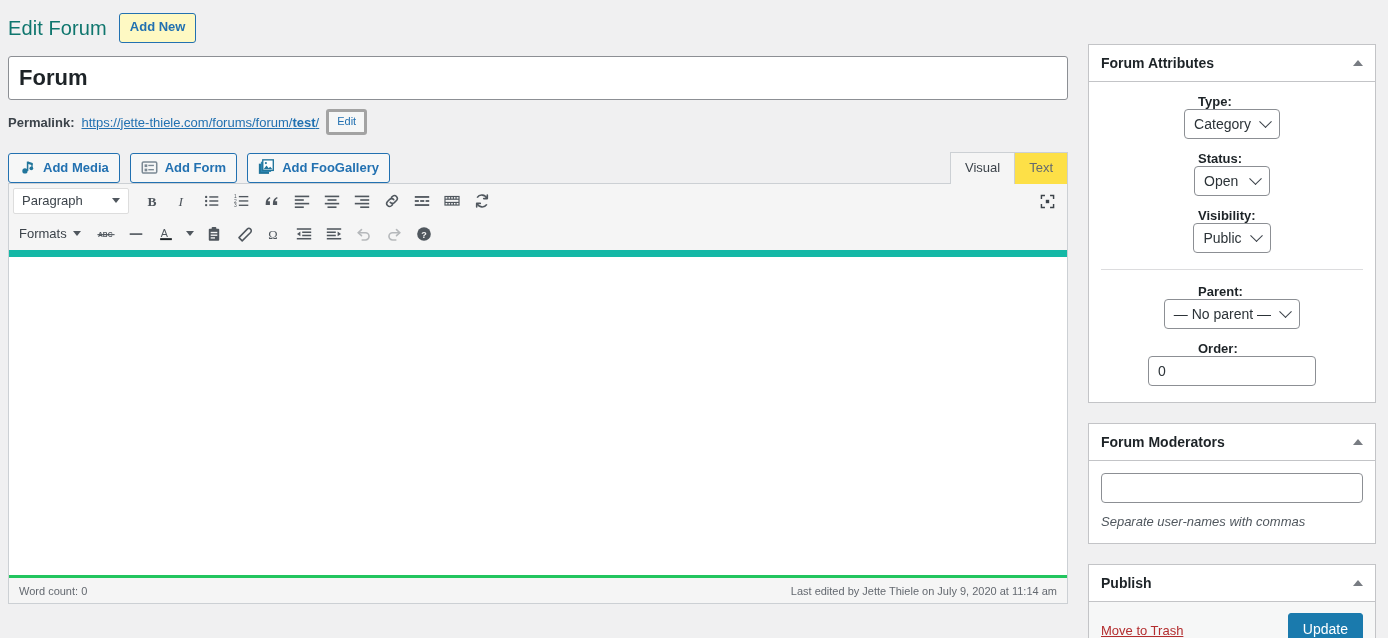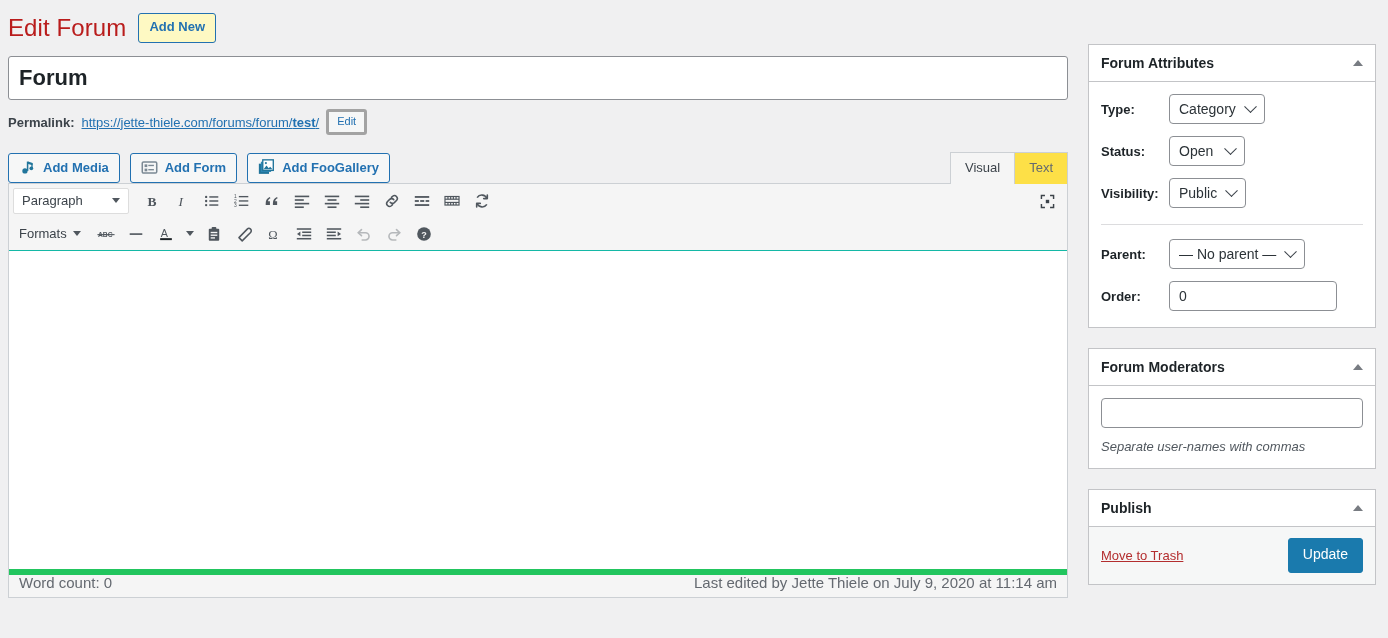--- a/index.html
+++ b/index.html
@@ -12,21 +12,21 @@
     overflow: hidden;
   }
   .page { position: relative; width: 1388px; height: 638px; }
 
   
   .page-head {
     display: flex; align-items: center; gap: 12px;
     padding: 10px 0 0 8px; height: 46px;
   }
   .page-title {
-    font-size: 24px; font-weight: 400; color: #b91c1c;
+    font-size: 20px; font-weight: 400; color: #0f766e;
     line-height: 1.3; letter-spacing: .1px;
   }
   .add-new-btn {
     font-size: 13px; font-weight: 700; color: #2271b1;
     background: #fef9c3; border: 1px solid #2271b1;
     border-radius: 3px; padding: 4px 10px 5px; line-height: 1.4;
     cursor: pointer;
   }
 
   
@@ -87,21 +87,21 @@
     background: #f5f5f5; color: #3c434a;
     border-color: #ccd0d4;
   }
 
   
   .editor-wrap {
     margin-top: 0; border: 1px solid #ccd0d4;
     background: #fff; width: 1060px;
   }
   .tmce-toolbar {
-    background: #f5f5f5; border-bottom: 1px solid #14b8a6;
+    background: #f5f5f5; border-bottom: 7px solid #14b8a6;
     padding: 0;
   }
   .tb-row {
     display: flex; align-items: center; gap: 0;
     padding: 3px 4px; min-height: 33px; position: relative;
   }
   .tb-row.row1 { border-bottom: none; }
   .tb-btn {
     width: 30px; height: 27px; display: inline-flex;
     align-items: center; justify-content: center;
@@ -129,23 +129,23 @@
   }
   .fullscreen-btn {
     position: absolute; right: 6px; top: 4px;
     width: 28px; height: 26px; display: flex;
     align-items: center; justify-content: center; cursor: pointer;
   }
   .edit-area {
     height: 318px; background: #fff; cursor: text;
   }
   .status-bar {
-    border-top: 6px solid #22c55e; background: #f5f5f5;
-    display: flex; align-items: flex-end; justify-content: space-between;
-    padding: 6px 10px; font-size: 15px; color: #646970;
+    border-top: 3px solid #22c55e; background: #f5f5f5;
+    display: flex; align-items: center; justify-content: space-between;
+    padding: 6px 10px; font-size: 11px; color: #646970;
     height: 28px;
   }
 
   
   .sidebar {
     position: absolute; left: 1088px; top: 44px; width: 288px;
   }
   .postbox {
     background: #fff; border: 1px solid #c3c4c7;
     margin-bottom: 20px;
@@ -158,21 +158,21 @@
     font-size: 14px; font-weight: 700; color: #1d2327;
   }
   .toggle-tri {
     width: 0; height: 0; border-left: 5px solid transparent;
     border-right: 5px solid transparent; border-bottom: 6px solid #787c82;
     cursor: pointer;
   }
   .pb-body { padding: 12px 12px 14px; }
 
   .attr-row {
-    display: flex; align-items: center; margin-bottom: 12px;
+    display: flex; align-items: center; margin-bottom: 12px; flex-direction: column;
   }
   .attr-label {
     font-size: 13px; font-weight: 700; color: #1d2327;
     width: 68px; flex: none;
   }
   .wp-select {
     display: inline-flex; align-items: center; justify-content: space-between;
     gap: 10px; min-width: 76px; height: 30px;
     border: 1px solid #8c8f94; border-radius: 4px;
     background: #fff; font-size: 14px; color: #2c3338;

